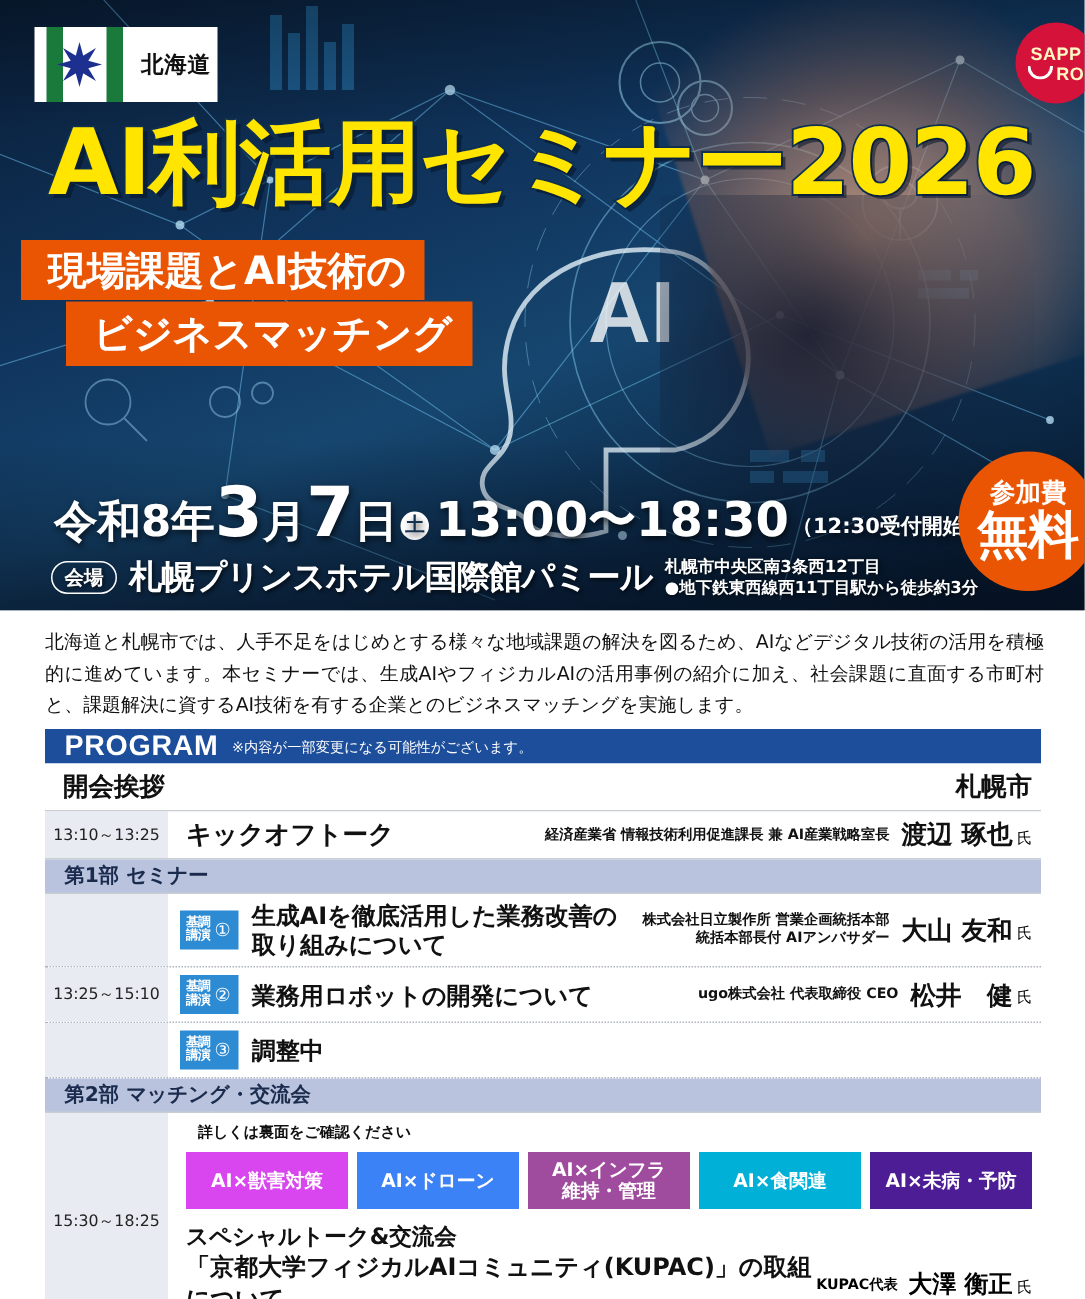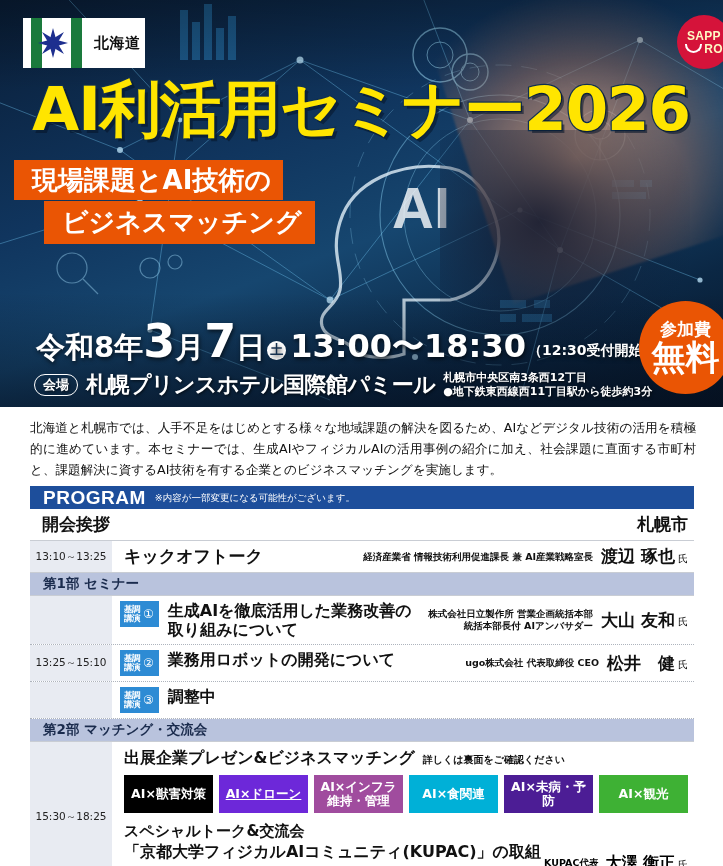--- a/index.html
+++ b/index.html
@@ -106,21 +106,21 @@
   .rname{font-size:17px;font-weight:bold;color:#111;}
   .rsuf{font-size:10px;margin-left:3px;position:relative;top:2px;}
   .rright{margin-left:auto;font-size:17px;font-weight:bold;color:#111;}
 
   .sect{background:#b9c3dd;color:#1a2b4d;font-size:13.5px;font-weight:bold;height:22px;
       display:flex;align-items:center;padding-left:13px;border-bottom:1px solid #c9cdd4;}
 
   .subrow{display:flex;border-bottom:1px dotted #aeb4bd;min-height:32px;}
   .srt{width:82px;flex:0 0 82px;background:#e8ebf2;font-size:10.5px;color:#222;
       display:flex;align-items:center;justify-content:center;}
-  .srb{flex:1;display:flex;padding:5px 6px 5px 8px;}
+  .srb{flex:1;display:flex;align-items:center;padding:5px 6px 5px 8px;}
   .kbadge{flex:0 0 auto;display:flex;align-items:center;background:#2d8bd4;color:#fff;height:26px;
       padding:0 5px 0 4px;margin-right:9px;}
   .kb-t{font-size:8.5px;font-weight:bold;line-height:1.05;letter-spacing:-.5px;}
   .kb-n{font-size:12px;margin-left:3px;}
   .ktitle{font-size:16px;font-weight:bold;color:#111;line-height:1.2;}
 
   .mrow{display:flex;}
   .mrt{width:82px;flex:0 0 82px;background:#e8ebf2;display:flex;align-items:center;justify-content:center;
       font-size:10.5px;color:#222;}
   .mrb{flex:1;padding:6px 6px 8px 12px;background:#fff;}
@@ -366,44 +366,40 @@
         <span class="ktitle">調整中</span>
       </div>
     </div>
 
     <div class="sect">第2部 マッチング・交流会</div>
 
     <div class="mrow">
       <div class="mrt">15:30～18:25</div>
       <div class="mrb">
         <div class="mline1">
-          <span class="mt">出展企業プレゼン&amp;ビジネスマッチング</span>
           <span class="mnote">詳しくは裏面をご確認ください</span>
         </div>
 
         <div class="tags">
-          <div class="tag" style="background: #000000;">
+          <div class="tag" style="background: #d946ef;">
               <span style="white-space:pre-line">AI×獣害対策</span>
             </div>
-          <div class="tag" style="background: #6d28d9; text-decoration: underline;">
+          <div class="tag" style="background: #3b82f6;">
               <span style="white-space:pre-line">AI×ドローン</span>
             </div>
           <div class="tag" style="background: rgb(160, 76, 158);">
               <span style="white-space:pre-line">AI×インフラ
 維持・管理</span>
             </div>
           <div class="tag" style="background: rgb(0, 176, 215);">
               <span style="white-space:pre-line">AI×食関連</span>
             </div>
           <div class="tag" style="background: #4c1d95;">
               <span style="white-space:pre-line">AI×未病・予防</span>
             </div>
-          <div class="tag" style="background: rgb(62, 177, 52);">
-              <span style="white-space:pre-line">AI×観光</span>
-            </div>
         </div>
 
         <div class="sp2">
           <div class="l1">スペシャルトーク&amp;交流会</div>
           <div class="l2wrap">
             <span class="l2">「京都大学フィジカルAIコミュニティ(KUPAC)」の取組について</span>
             <span class="spk">
               <span class="org">KUPAC代表</span>
               <span class="nm">大澤 衡正</span>
               <span class="rsuf">氏</span>

